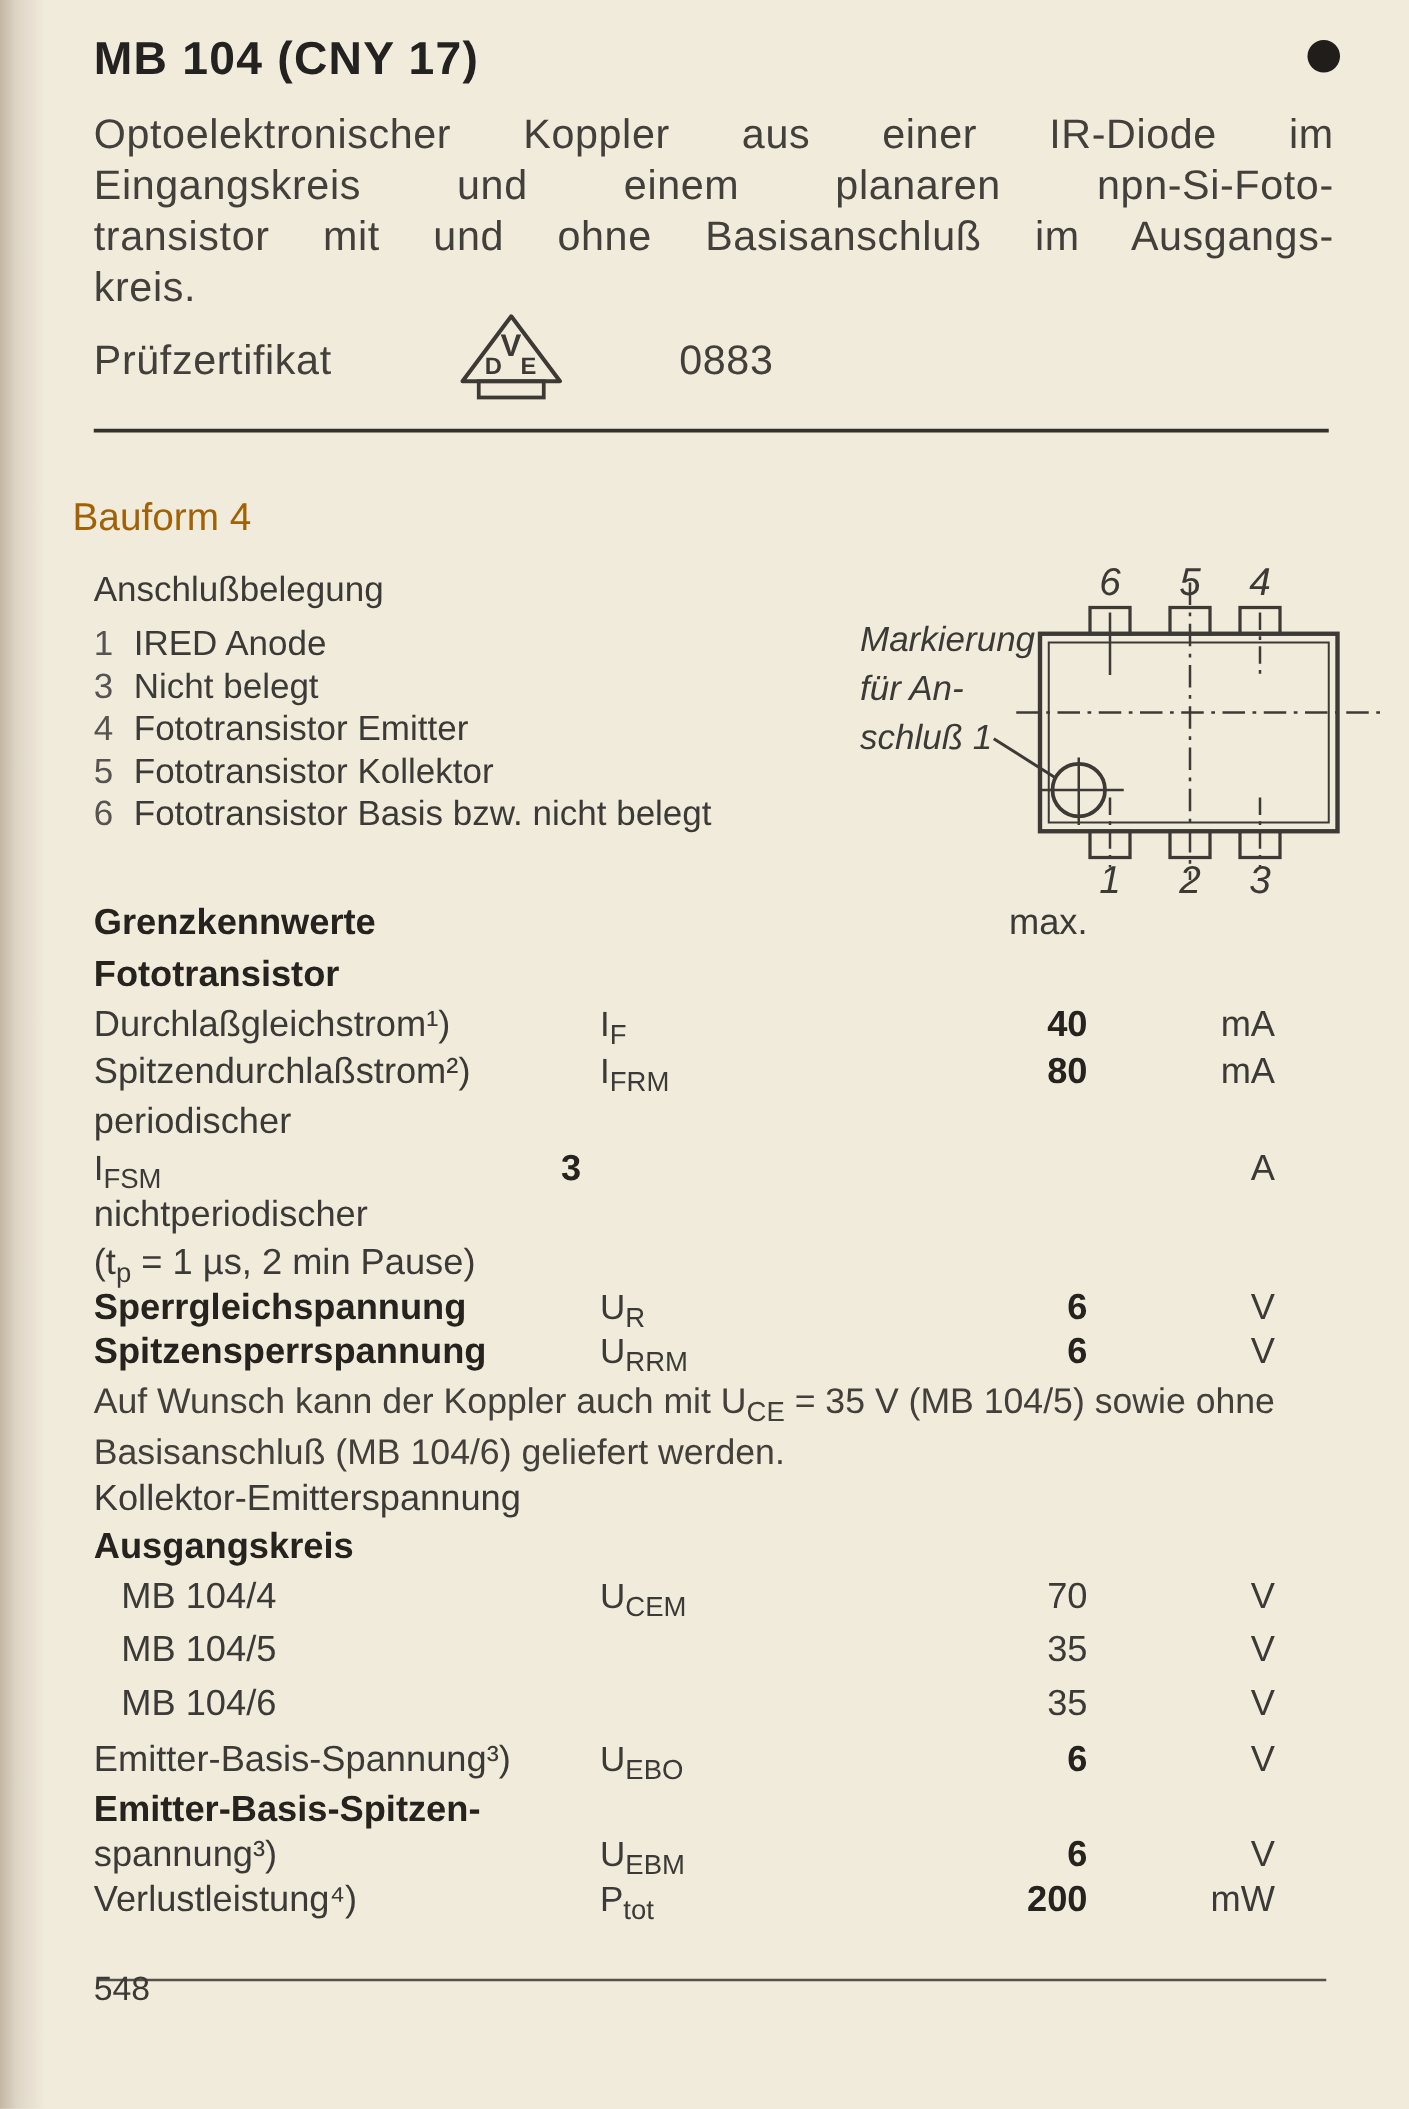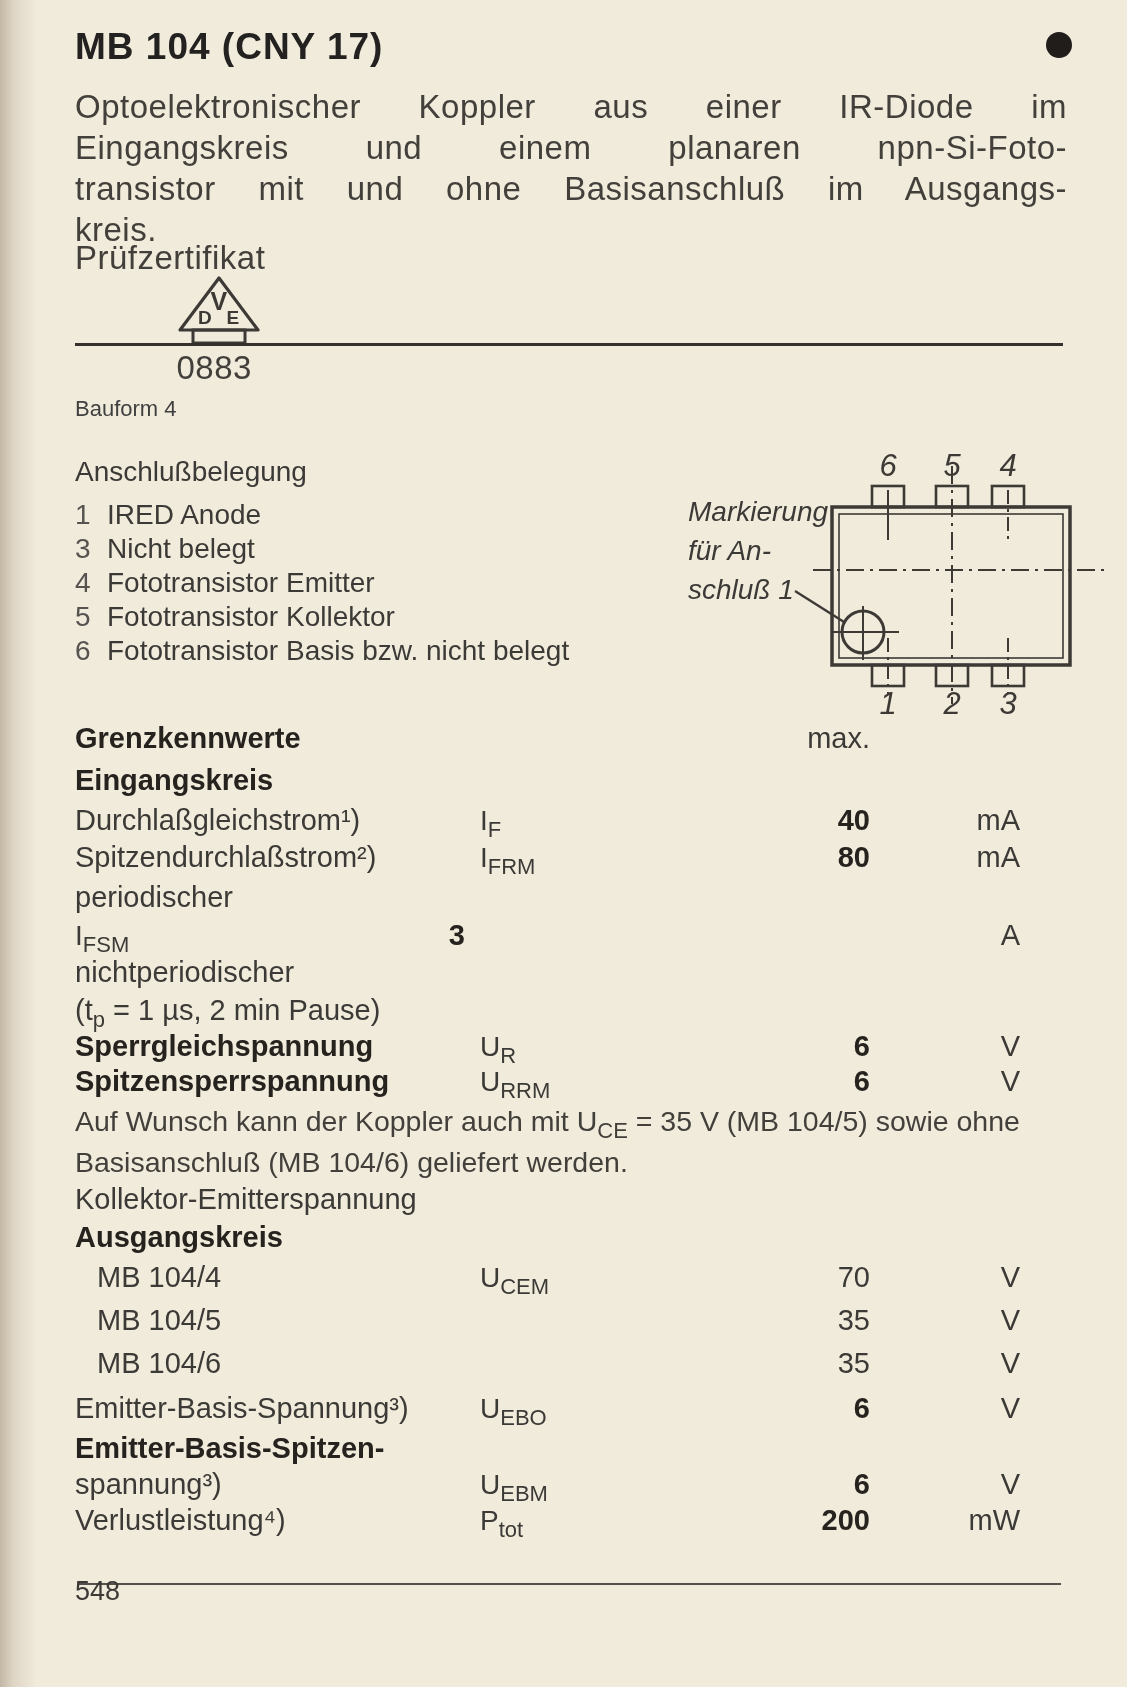--- a/index.html
+++ b/index.html
@@ -22,27 +22,27 @@
     position:absolute;left:1046px;top:32px;width:26px;height:26px;border-radius:50%;
     background:#201d1b;
   }
   .intro{
     position:absolute;left:75px;top:86px;width:992px;
     font-size:33px;line-height:41px;color:#43403b;letter-spacing:.5px;
   }
   .intro .jl{text-align:justify;text-align-last:justify;}
   .intro .ll{text-align:left;}
   .cert{
-    position:absolute;left:75px;top:239px;display:flex;align-items:center;
-    font-size:33px;color:#43403b;letter-spacing:.5px;flex-direction:column;
+    position:absolute;left:75px;top:252px;display:flex;align-items:center;
+    font-size:33px;color:#43403b;letter-spacing:.5px;
   }
   .cert .vde{margin-left:98px;margin-top:-4px;}
   .cert .certnum{margin-left:88px;}
   .rule1{position:absolute;left:75px;top:343px;width:988px;height:3px;background:#34302b;}
-  .bauform{position:absolute;left:75px;top:396px;font-size:22px;color:#404040;}
+  .bauform{position:absolute;left:58px;top:396px;font-size:31px;color:#a16207;}
   .anschluss{position:absolute;left:75px;top:456px;font-size:28px;}
   .pinlist{position:absolute;left:75px;top:498px;font-size:28px;line-height:34px;}
   .pin-num{display:inline-block;width:32px;color:#565350;}
   .pin-label{color:#3c3a36;}
   .diagram{position:absolute;left:635px;top:410px;}
   .diagram *{vector-effect:none;}
   .marking{
     position:absolute;left:688px;top:492px;
     font-size:28px;font-style:italic;line-height:39px;color:#3c3a36;
   }
@@ -151,21 +151,21 @@
 <div class="table">
 
   <div class="trow" style="height:42px;">
     <span class="c-label b">Grenzkennwerte</span>
     <span class="c-symbol"></span>
     <span class="c-value">max.</span>
     <span class="c-unit"></span>
   </div>
 
   <div class="trow" style="height:40px;">
-    <span class="c-label b">Eingangskreis</span>
+    <span class="c-label b">Fototransistor</span>
   </div>
 
   <div class="trow">
     <span class="c-label">Durchlaßgleichstrom¹)</span>
     <span class="c-symbol"><span>I</span><sub>F</sub></span>
     <span class="c-value vb">40</span>
     <span class="c-unit">mA</span>
   </div>
 
   <div class="trow" style="height:40px;">

